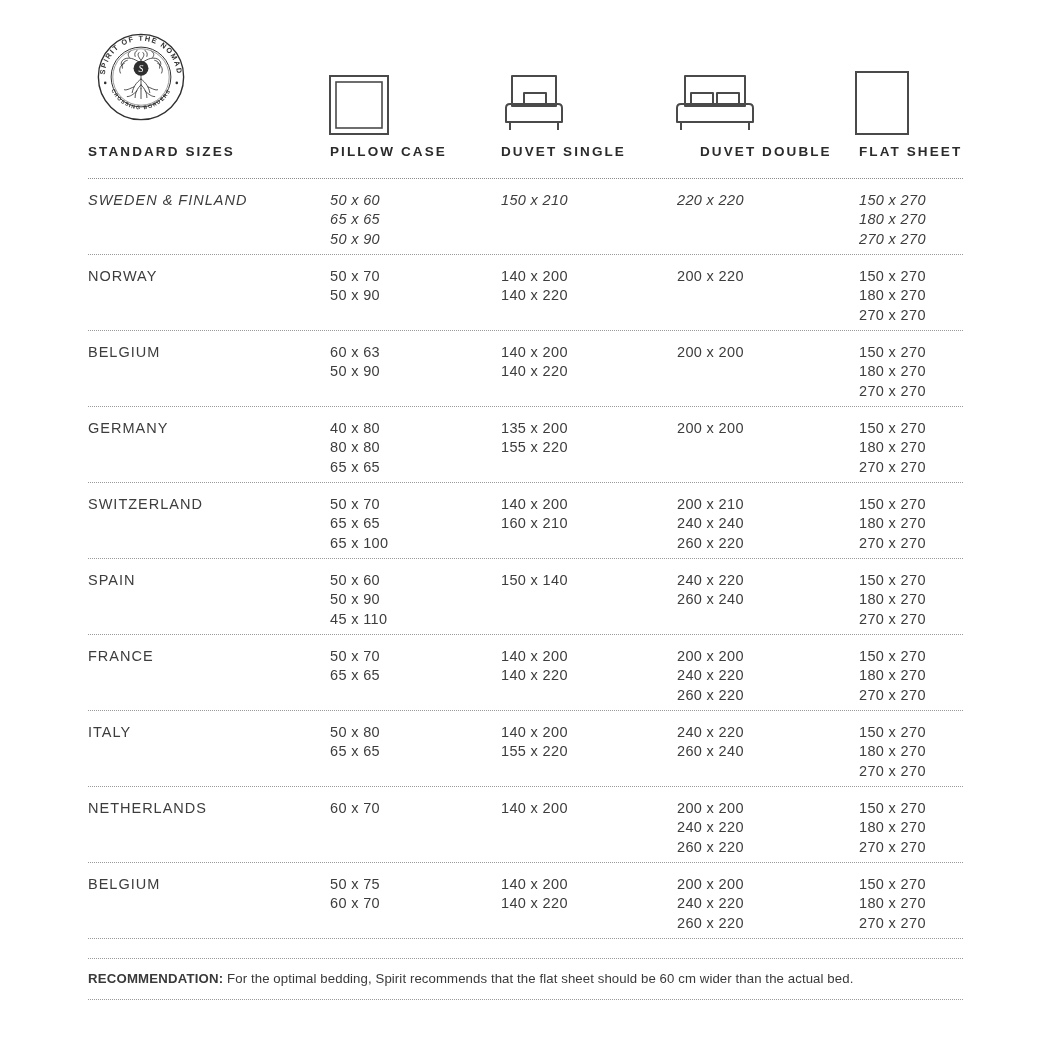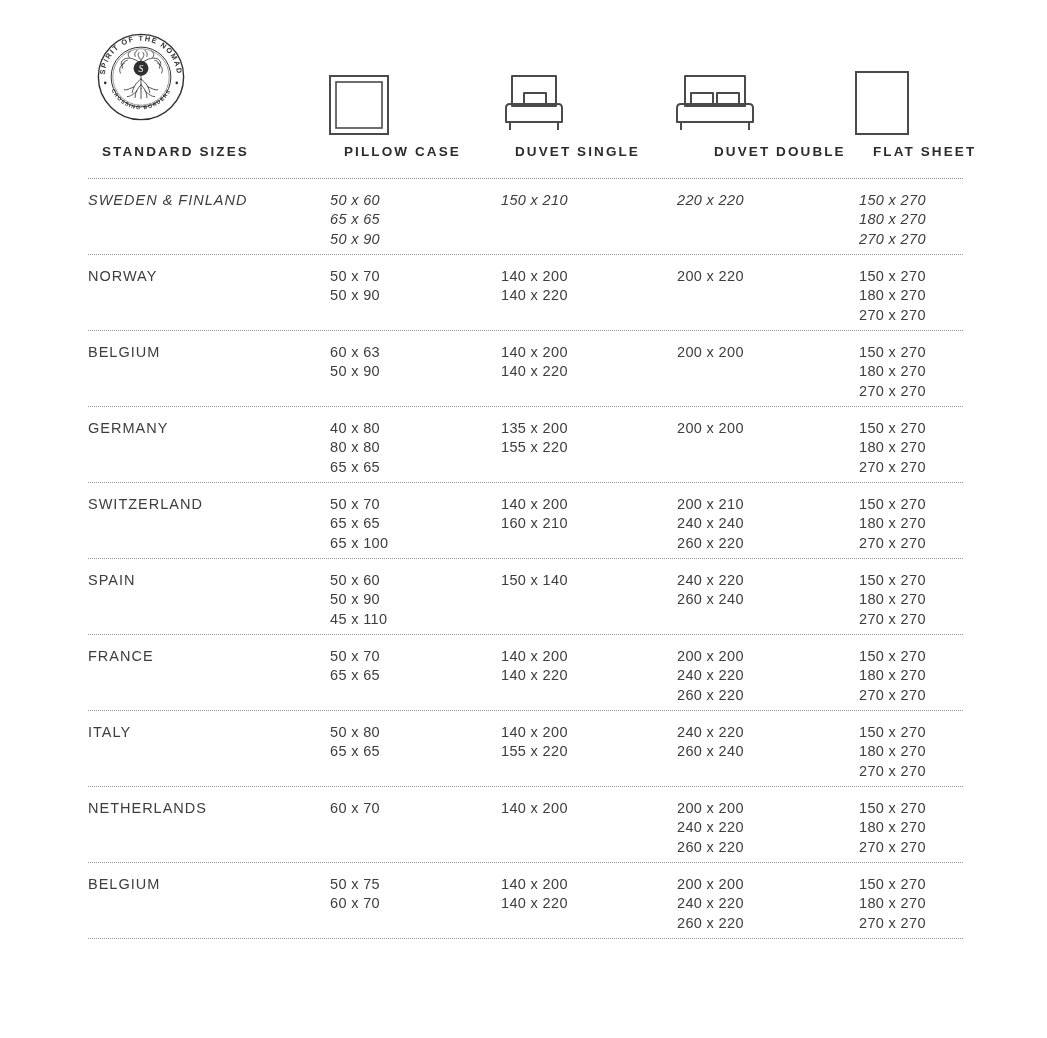--- a/index.html
+++ b/index.html
@@ -61,21 +61,20 @@
     height: 22px;
   }
   .col-header {
     position: absolute;
     top: 0;
     font-size: 13.5px;
     letter-spacing: 2.1px;
     color: #2b2b2b;
     font-weight: 600;
     white-space: nowrap;
-    margin-left: 14px;
   }
   .ch-standard { left: 0px; }
   .ch-pillow   { left: 242px; }
   .ch-dsingle  { left: 413px; }
   .ch-ddouble  { left: 612px; }
   .ch-flat     { left: 771px; }
 
   
   .table {
     position: absolute;
@@ -384,14 +383,19 @@
 240 x 220
 260 x 220</div>
           <div class="cell c-flat">150 x 270
 180 x 270
 270 x 270</div>
         </div>
       </div>
       <div class="rule"></div>
     </div>
 
+  <div class="footer">
+    <div class="rule"></div>
+    <div class="footer-text"><b>RECOMMENDATION:</b><span> For the optimal bedding, Spirit recommends that the flat sheet should be 60 cm wider than the actual bed.</span></div>
+    <div class="rule"></div>
+  </div>
 
 </div>
 
 </body></html>

